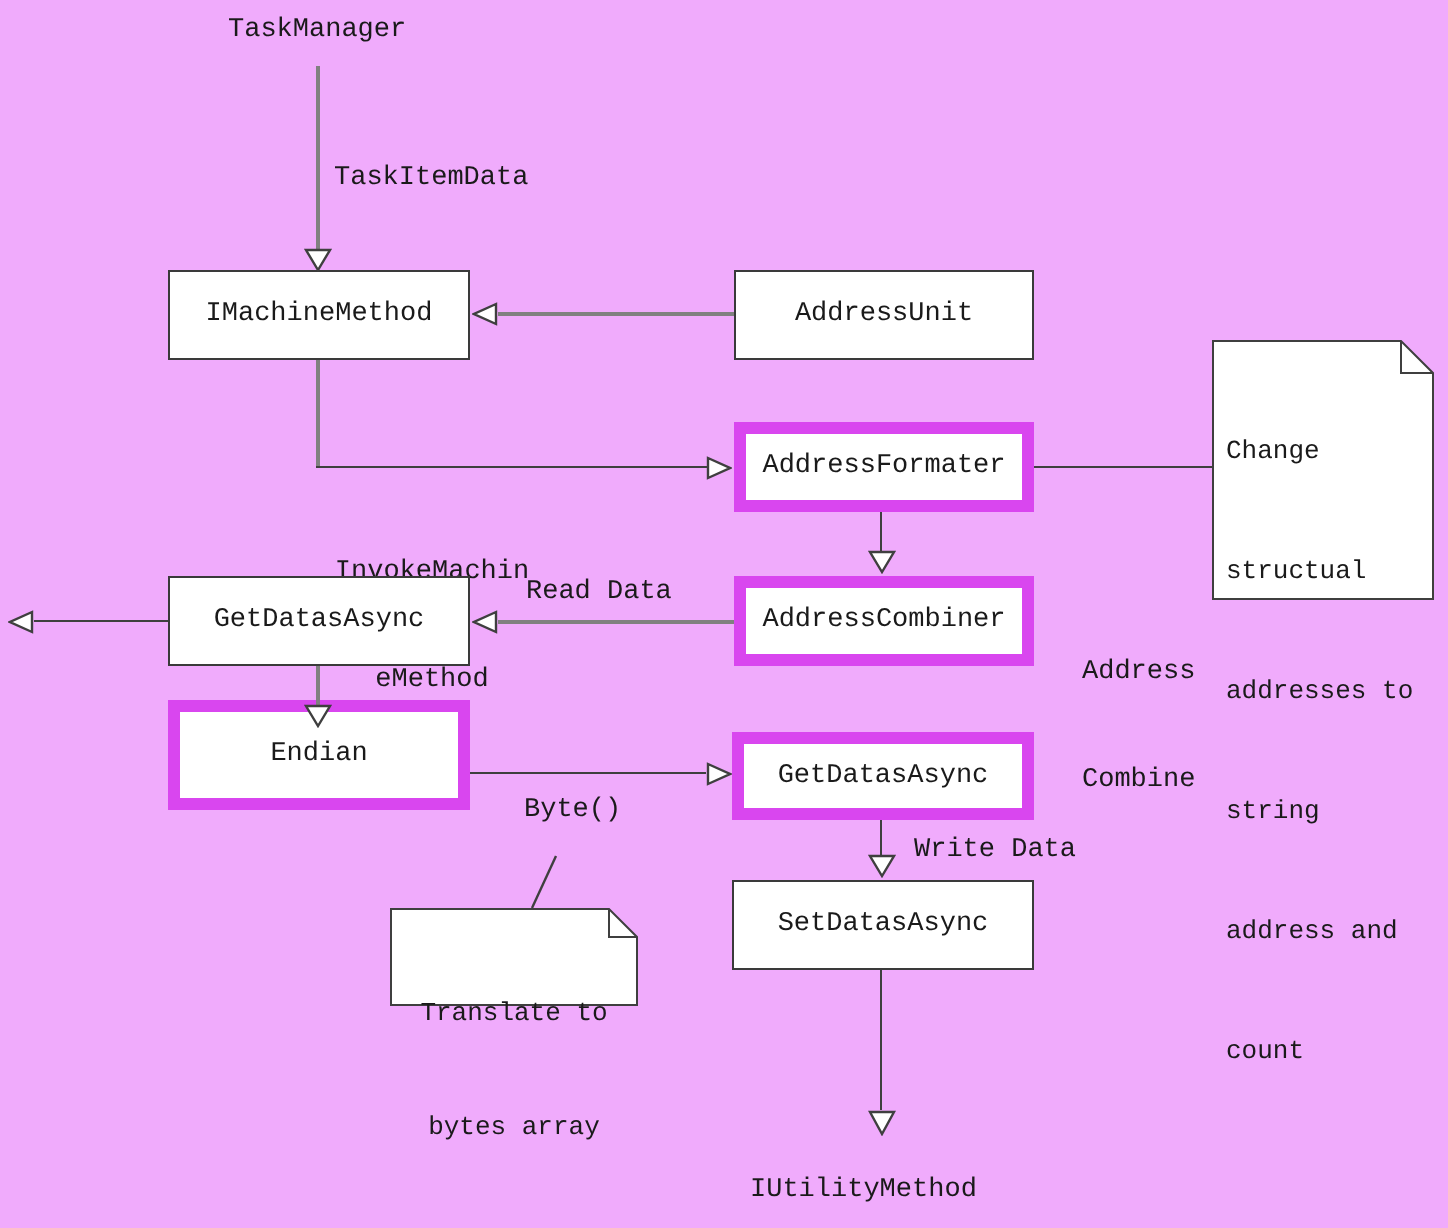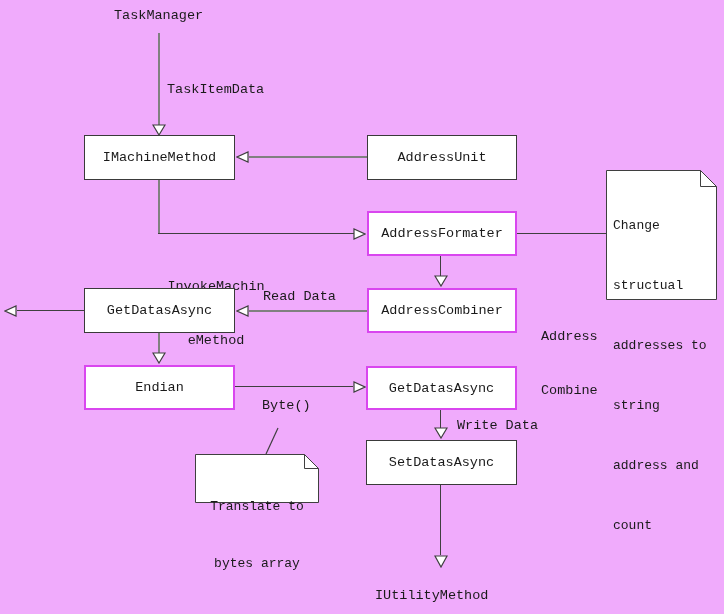--- a/index.html
+++ b/index.html
@@ -20,21 +20,21 @@
   .node {
     position: absolute;
     background: #ffffff;
     display: flex;
     align-items: center;
     justify-content: center;
     box-sizing: border-box;
     white-space: nowrap;
   }
   .b1 { border: 1px solid #3a3a3a; }
-  .b2 { border: 2px solid #d946ef; }
+  .b2 { border: 6px solid #d946ef; }
   .lbl {
     position: absolute;
     white-space: pre;
     line-height: 17px;
   }
   .line {
     position: absolute;
   }
   .gray { background: #808080; }
   .dark { background: #3f3f3f; }
@@ -91,21 +91,21 @@
   </div>
 
   <div class="node b2" style="left:367px; top:288px; width:150px; height:45px;">
     <span>AddressCombiner</span>
   </div>
 
   <div class="node b1" style="left:84px; top:288px; width:151px; height:45px;">
     <span>GetDatasAsync</span>
   </div>
 
-  <div class="node b2" style="left:84px; top:365px; width:151px; height:45px;">
+  <div class="node b2" style="left:84px; top:350px; width:151px; height:55px;">
     <span>Endian</span>
   </div>
 
   <div class="node b2" style="left:366px; top:366px; width:151px; height:44px;">
     <span>GetDatasAsync</span>
   </div>
 
   <div class="node b1" style="left:366px; top:440px; width:151px; height:45px;">
     <span>SetDatasAsync</span>
   </div>

